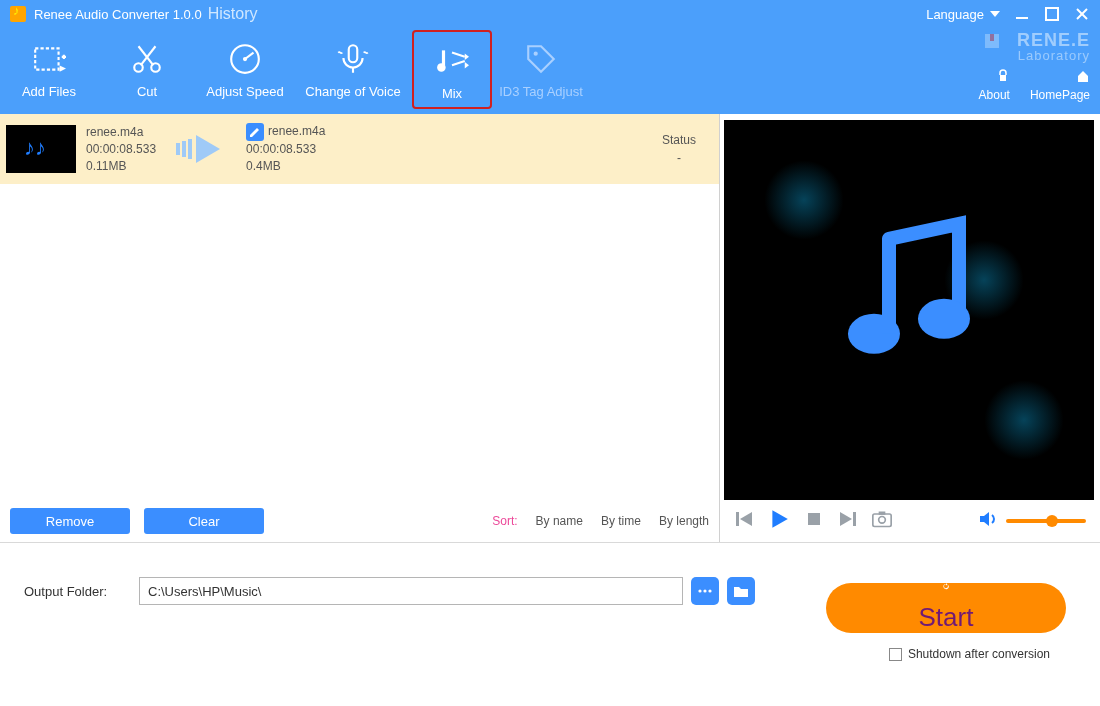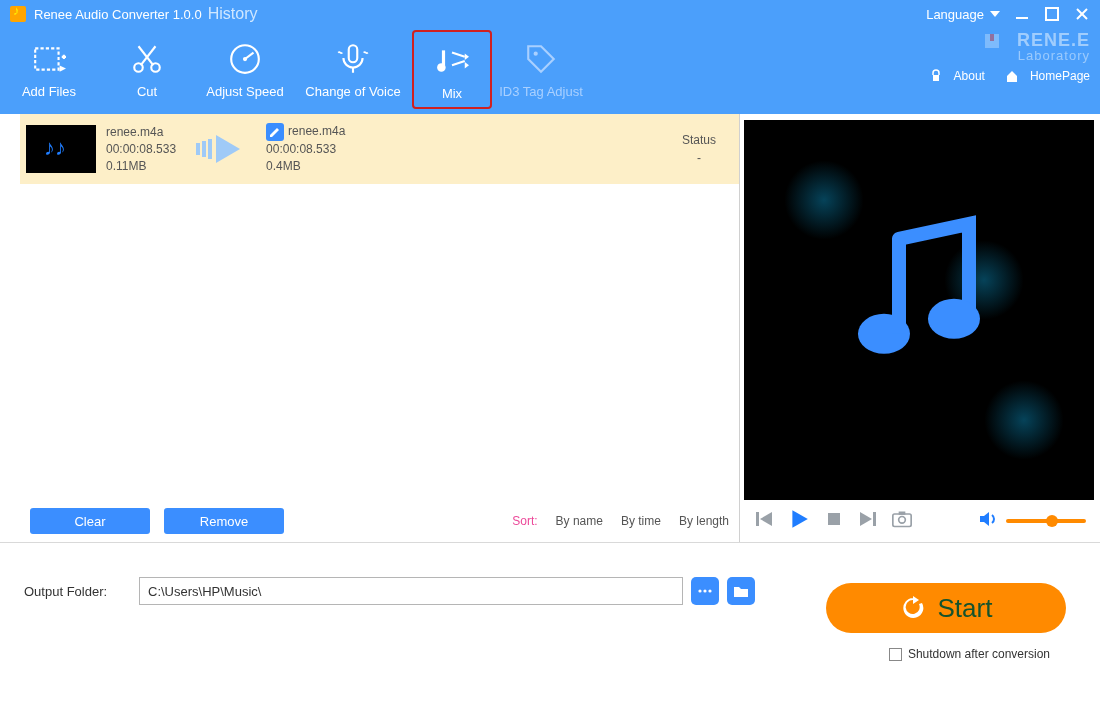--- a/index.html
+++ b/index.html
@@ -25,24 +25,24 @@
   .toolbtn .ticon { height: 38px; display: flex; align-items: center; justify-content: center; }
   .toolbtn .ticon svg { width: 34px; height: 34px; fill: #fff; }
   .toolbtn.disabled { color: #a9d0ff; }
   .toolbtn.disabled .ticon svg { fill: #a9d0ff; }
   .toolbtn .lbl { margin-top: 6px; }
 
   .brand-right { position: absolute; right: 10px; top: 2px; display: flex; flex-direction: column; align-items: flex-end; color: #d9ecff; }
   .brand-right .logoimg { font-size: 18px; font-weight: bold; letter-spacing: 1px; opacity: .6; display:flex; align-items:center; gap:15px;}
   .brand-right .lab { font-size: 13px; opacity: .55; margin-top:-3px; letter-spacing:1px;}
   .brand-right .links { display: flex; gap: 20px; margin-top: 6px; font-size: 12px; color:#fff; align-items:center;}
-  .brand-right .links span { display:flex; align-items:flex-start; gap:11px;}
-
-  
-  .middle { display: flex; height: 428px; padding-left: 20px; }
+  .brand-right .links span { display:flex; align-items:flex-end; gap:5px;flex-direction:column;}
+
+  
+  .middle { display: flex; height: 428px; }
   .filepane { width: 720px; display:flex; flex-direction:column; border-right:1px solid #d0d0d0; }
   .filelist { flex:1; background:#fff; }
   .row { height:70px; background:#fdefc8; display:flex; align-items:center; font-size:12px; color:#555; }
   .row .thumb { width:70px; height:48px; margin:0 10px 0 6px; background:#000; position:relative; }
   .row .thumb::after { content:"♪♪"; color:#1f7dff; font-size:22px; position:absolute; top:10px; left:18px; }
   .row .col { line-height:17px; }
   .row .arrow { width:90px; display:flex; justify-content:center; align-items:center; }
   .row .arrow svg { width:50px; height:28px;}
   .row .editico { width:18px; height:18px; background:#3b8eff; border-radius:3px; display:inline-flex; align-items:center; justify-content:center; margin-right:4px; vertical-align:middle;}
   .row .editico svg{ width:12px; height:12px; fill:#fff;}
@@ -78,21 +78,21 @@
   .combo { height:28px; border:1px solid #b5b5b5; display:flex; align-items:center; padding:0 8px; background:#fff; position:relative;}
   .combo.fmt { width:290px;}
   .combo.qual{ width:158px;}
   .combo .caret{ margin-left:auto; width:0;height:0;border-left:5px solid transparent;border-right:5px solid transparent;border-top:6px solid #3b8eff;}
   .qlabel{ margin-left:80px; margin-right:10px;}
   .pathrow .combo{ width:544px;}
   .pathbtns{ display:flex; gap:8px; margin-left:8px;}
   .iconbtn{ width:28px;height:28px;background:#3b8eff;border-radius:5px;display:flex;align-items:center;justify-content:center;cursor:pointer;}
   .iconbtn svg{width:16px;height:16px;fill:#fff;}
 
-  .startbtn{ position:absolute; right:34px; top:40px; width:240px; height:50px; background:#ff8a00; border-radius:25px; color:#14532d; font-size:26px; display:flex; align-items:center; justify-content:center; gap:12px; cursor:pointer;}
+  .startbtn{ position:absolute; right:34px; top:40px; width:240px; height:50px; background:#ff8a00; border-radius:25px; color:#701a75; font-size:26px; display:flex; align-items:center; justify-content:center; gap:12px; cursor:pointer;flex-direction:column;}
   .startbtn svg{width:26px;height:26px;fill:#fff;}
   .shutdown{ position:absolute; right:50px; top:104px; font-size:12px; display:flex; align-items:center; gap:6px;}
   .shutdown .chk{ width:13px;height:13px;border:1px solid #888;}
 </style>
 </head>
 <body>
 
 <div class="titlebar">
   <span class="logo"></span>
   <span class="apptitle">Renee Audio Converter 1.0.0</span>
@@ -239,22 +239,22 @@
           <div>00:00:08.533</div>
           <div>0.4MB</div>
         </div>
         <div class="status">
           <div class="hd">Status</div>
           <div class="val">-</div>
         </div>
       </div>
     </div>
     <div class="listbottom">
+      <button class="btn-blue">Remove</button>
       <button class="btn-blue" style="width:120px">Clear</button>
-      <button class="btn-blue">Remove</button>
       <div class="sort">
         <strong>Sort:</strong>
         <span>By name</span>
         <span>By time</span>
         <span>By length</span>
       </div>
     </div>
   </div>
 
   <div class="preview">

